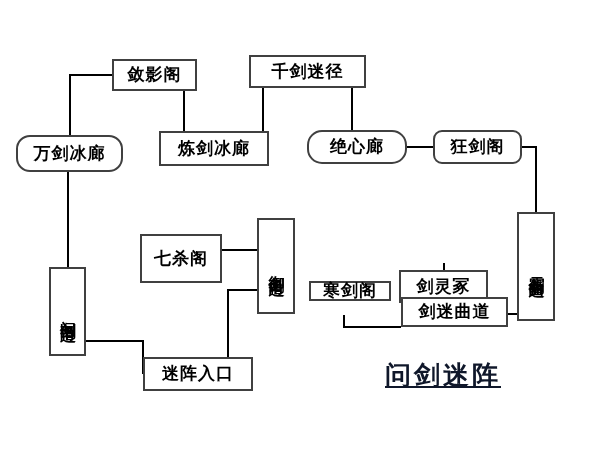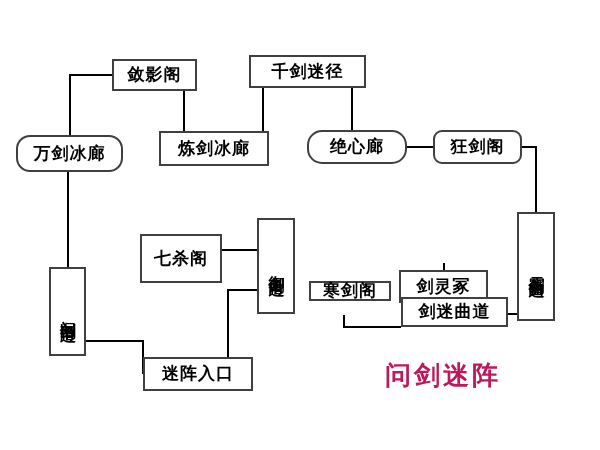--- a/index.html
+++ b/index.html
@@ -85,15 +85,15 @@
       <div class="node" style="left: 140px; top: 234px; width: 82px; height: 49px;">七杀阁</div>
       <div class="node vertical" style="left: 257px; top: 218px; width: 38px; height: 96px;">御剑甬道</div>
       <div class="node" style="left: 399px; top: 230px; width: 89px; height: 33px; margin-top: 40px;">剑灵冢</div>
       <div class="node vertical" style="left: 517px; top: 212px; width: 38px; height: 109px;">霜剑曲道</div>
       <div class="node" style="left: 309px; top: 281px; width: 82px; height: 20px;">寒剑阁</div>
       <div class="node" style="left: 401px; top: 297px; width: 107px; height: 30px;">剑迷曲道</div>
       <div class="node vertical" style="left: 49px; top: 267px; width: 37px; height: 89px;">问剑甬道</div>
       <div class="node" style="left: 143px; top: 357px; width: 110px; height: 34px;">迷阵入口</div>
     </div>
 
-  <div id="map-title" style="left: 385px; top: 358px; color: #be185d;">问剑迷阵</div>
+  <div id="map-title" style="left: 385px; top: 358px; color: #0f172a; text-decoration: underline;">问剑迷阵</div>
 
 </div>
 
 </body></html>

